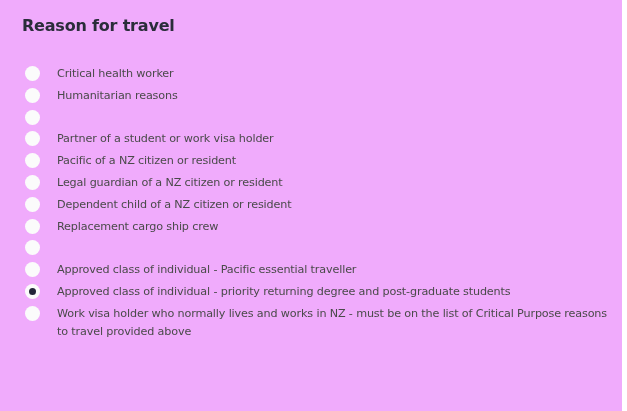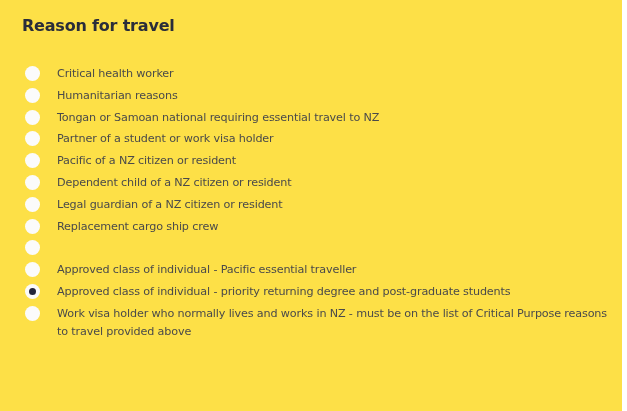--- a/index.html
+++ b/index.html
@@ -13,21 +13,21 @@
       font-family: "DejaVu Sans", "Liberation Sans", sans-serif;
       overflow: hidden;
       position: relative;
     }
     .panel {
       position: absolute;
       left: 0;
       top: 0;
       width: 622px;
       height: 411px;
-      background: #fde047;
+      background: #f0abfc;
     }
     .title {
       position: absolute;
       left: 22px;
       top: 16px;
       margin: 0;
       font-family: "DejaVu Sans", sans-serif;
       font-weight: bold;
       font-size: 16px;
       color: #2a2d3a;
@@ -88,37 +88,36 @@
     <li class="radio-item">
       <span class="radio"></span>
       <span class="radio-label">Critical health worker</span>
     </li>
     <li class="radio-item">
       <span class="radio"></span>
       <span class="radio-label">Humanitarian reasons</span>
     </li>
     <li class="radio-item">
       <span class="radio"></span>
-      <span class="radio-label">Tongan or Samoan national requiring essential travel to NZ</span>
     </li>
     <li class="radio-item">
       <span class="radio"></span>
       <span class="radio-label">Partner of a student or work visa holder</span>
     </li>
     <li class="radio-item">
       <span class="radio"></span>
       <span class="radio-label">Pacific of a NZ citizen or resident</span>
     </li>
     <li class="radio-item">
       <span class="radio"></span>
-      <span class="radio-label">Dependent child of a NZ citizen or resident</span>
+      <span class="radio-label">Legal guardian of a NZ citizen or resident</span>
     </li>
     <li class="radio-item">
       <span class="radio"></span>
-      <span class="radio-label">Legal guardian of a NZ citizen or resident</span>
+      <span class="radio-label">Dependent child of a NZ citizen or resident</span>
     </li>
     <li class="radio-item">
       <span class="radio"></span>
       <span class="radio-label">Replacement cargo ship crew</span>
     </li>
     <li class="radio-item">
       <span class="radio"></span>
     </li>
     <li class="radio-item">
       <span class="radio"></span>

